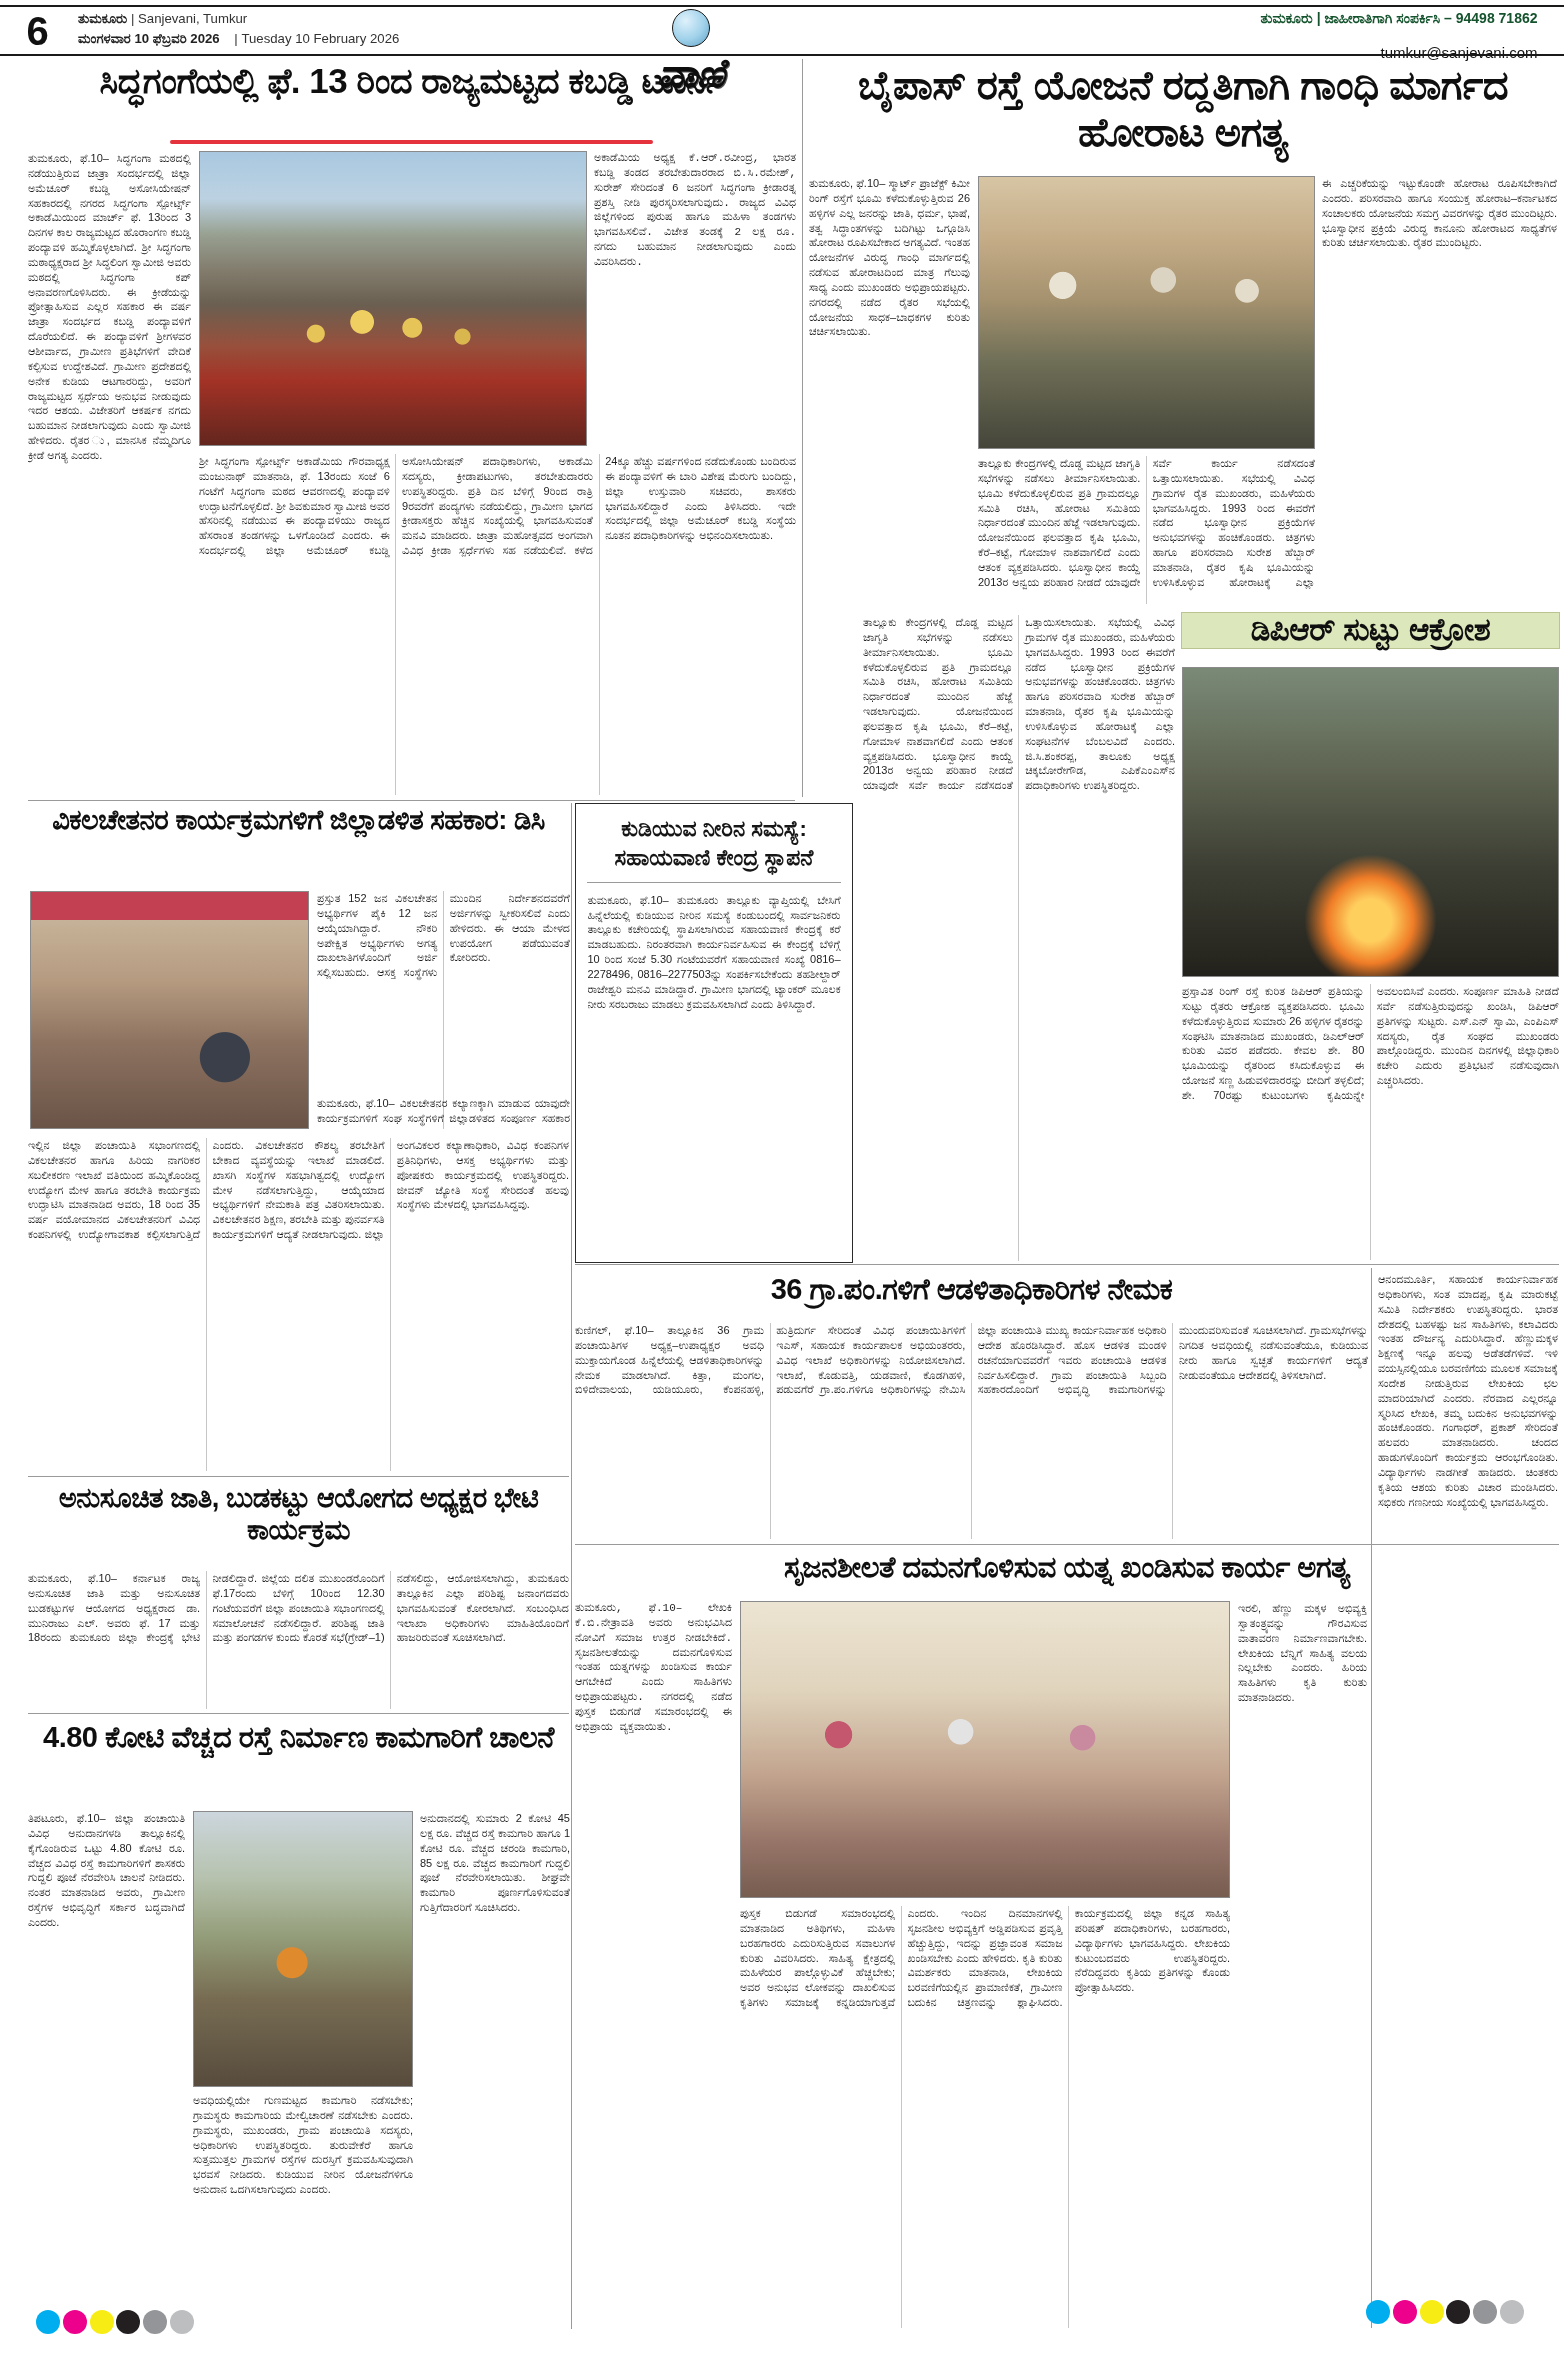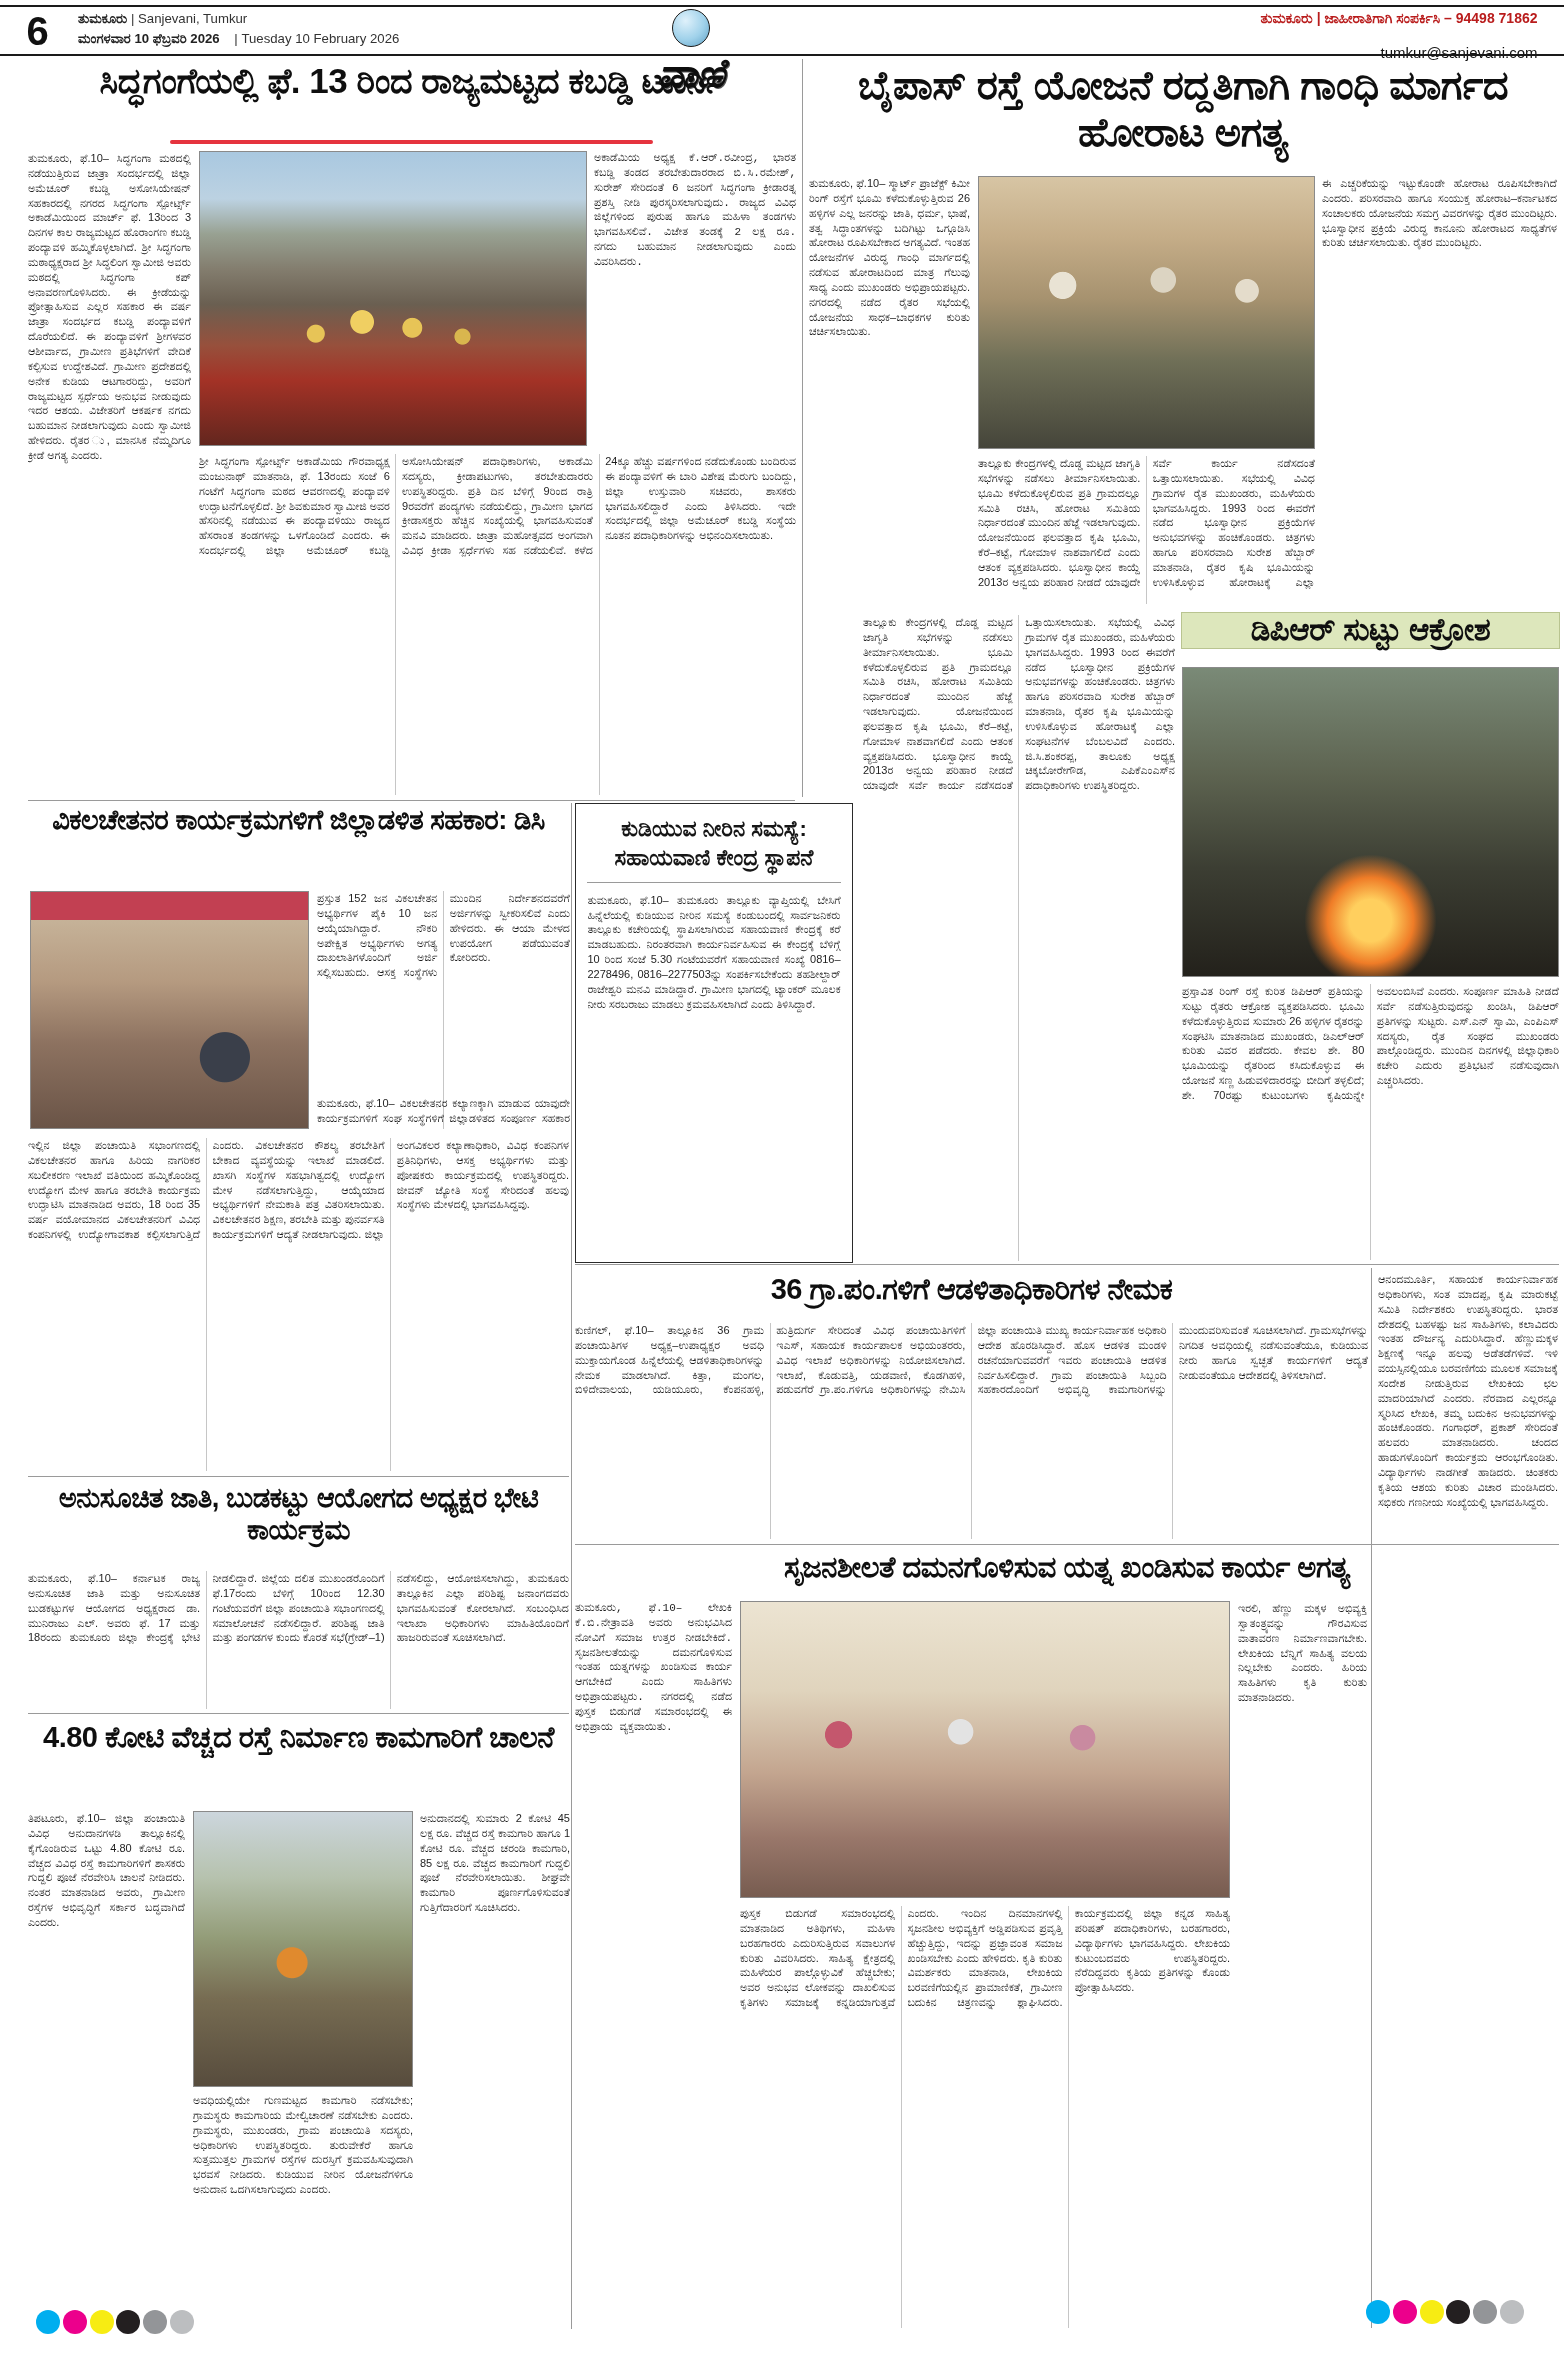--- a/index.html
+++ b/index.html
@@ -20,21 +20,21 @@
   .mast-line1 .en { font-weight:normal; color:#333; }
   .mast-line2 { font-size:13.2px; font-weight:bold; color:#222; margin-top:3.8px; }
   .mast-line2 .en { font-weight:normal; color:#333; }
   .logo-wrap { display:flex; align-items:center; justify-content:center; gap:3.8px; }
   .logo-text { font-size:40px; font-weight:900; color:#0d0d0d; letter-spacing:-0.9px;
                text-shadow:0.9px 0.9px 0 #555; font-style:italic; }
   .logo-circle { width:38px; height:38px; border-radius:50%;
     background:radial-gradient(circle at 35% 30%, #dff1fb 0%, #9fd1ea 55%, #5e9fc4 100%);
     border:1.9px solid #1a1a1a; flex:0 0 auto; }
   .mast-right { text-align:right; }
-  .mast-contact { font-size:14px; font-weight:bold; color:#b91c1c; }
+  .mast-contact { font-size:14px; font-weight:bold; color:#14532d; }
   .mast-email { font-size:15px; font-weight:normal; color:#111; margin-top:17px; }
 
   
   .headline { font-weight:bold; color:#0f0f0f; text-align:center; line-height:1.18; letter-spacing:-0.5px; }
   .subhead  { font-weight:bold; color:#161616; text-align:center; line-height:1.2; }
   .red-underline { height:3.8px; background:#e5333e; border-radius:1.9px; }
 
   
   .body-text { font-size:11px; line-height:1.35; text-align:justify; color:#1d1d1d;
                overflow:hidden; word-break:break-word; }
@@ -159,21 +159,21 @@
     <div class="subhead" style="font-size:22px;line-height:1.35;">ಕುಡಿಯುವ ನೀರಿನ ಸಮಸ್ಯೆ: ಸಹಾಯವಾಣಿ ಕೇಂದ್ರ ಸ್ಥಾಪನೆ</div>
     <div class="rule-h-light" style="width:100%;height:0.9px;margin:9.5px 0;"></div>
     <div class="body-text" style="height:303px;">ತುಮಕೂರು, ಫೆ.10– ತುಮಕೂರು ತಾಲ್ಲೂಕು ವ್ಯಾಪ್ತಿಯಲ್ಲಿ ಬೇಸಿಗೆ ಹಿನ್ನೆಲೆಯಲ್ಲಿ ಕುಡಿಯುವ ನೀರಿನ ಸಮಸ್ಯೆ ಕಂಡುಬಂದಲ್ಲಿ ಸಾರ್ವಜನಿಕರು ತಾಲ್ಲೂಕು ಕಚೇರಿಯಲ್ಲಿ ಸ್ಥಾಪಿಸಲಾಗಿರುವ ಸಹಾಯವಾಣಿ ಕೇಂದ್ರಕ್ಕೆ ಕರೆ ಮಾಡಬಹುದು. ನಿರಂತರವಾಗಿ ಕಾರ್ಯನಿರ್ವಹಿಸುವ ಈ ಕೇಂದ್ರಕ್ಕೆ ಬೆಳಿಗ್ಗೆ 10 ರಿಂದ ಸಂಜೆ 5.30 ಗಂಟೆಯವರೆಗೆ ಸಹಾಯವಾಣಿ ಸಂಖ್ಯೆ 0816–2278496, 0816–2277503ನ್ನು ಸಂಪರ್ಕಿಸಬೇಕೆಂದು ತಹಶೀಲ್ದಾರ್ ರಾಜೇಶ್ವರಿ ಮನವಿ ಮಾಡಿದ್ದಾರೆ. ಗ್ರಾಮೀಣ ಭಾಗದಲ್ಲಿ ಟ್ಯಾಂಕರ್ ಮೂಲಕ ನೀರು ಸರಬರಾಜು ಮಾಡಲು ಕ್ರಮವಹಿಸಲಾಗಿದೆ ಎಂದು ತಿಳಿಸಿದ್ದಾರೆ.</div>
   </div>
 
   <div class="abs rule-v" style="left:571px;top:803px;height:1526px"></div>
 
   <div class="abs headline" style="left:28px;top:804px;width:541px;font-size:27.4px;">ವಿಕಲಚೇತನರ ಕಾರ್ಯಕ್ರಮಗಳಿಗೆ ಜಿಲ್ಲಾಡಳಿತ ಸಹಕಾರ: ಡಿಸಿ</div>
 
   <div class="abs photo photo-disabled" style="left:30px;top:891px;width:279px;height:238px;"></div>
-  <div class="abs body-text cols2" style="left:317px;top:891px;width:253px;height:238px;">ಪ್ರಸ್ತುತ 152 ಜನ ವಿಕಲಚೇತನ ಅಭ್ಯರ್ಥಿಗಳ ಪೈಕಿ 10 ಜನ ಆಯ್ಕೆಯಾಗಿದ್ದಾರೆ. ನೌಕರಿ ಅಪೇಕ್ಷಿತ ಅಭ್ಯರ್ಥಿಗಳು ಅಗತ್ಯ ದಾಖಲಾತಿಗಳೊಂದಿಗೆ ಅರ್ಜಿ ಸಲ್ಲಿಸಬಹುದು. ಆಸಕ್ತ ಸಂಸ್ಥೆಗಳು ಮುಂದಿನ ನಿರ್ದೇಶನದವರೆಗೆ ಅರ್ಜಿಗಳನ್ನು ಸ್ವೀಕರಿಸಲಿವೆ ಎಂದು ಹೇಳಿದರು. ಈ ಆಯಾ ಮೇಳದ ಉಪಯೋಗ ಪಡೆಯುವಂತೆ ಕೋರಿದರು.</div>
+  <div class="abs body-text cols2" style="left:317px;top:891px;width:253px;height:238px;">ಪ್ರಸ್ತುತ 152 ಜನ ವಿಕಲಚೇತನ ಅಭ್ಯರ್ಥಿಗಳ ಪೈಕಿ 12 ಜನ ಆಯ್ಕೆಯಾಗಿದ್ದಾರೆ. ನೌಕರಿ ಅಪೇಕ್ಷಿತ ಅಭ್ಯರ್ಥಿಗಳು ಅಗತ್ಯ ದಾಖಲಾತಿಗಳೊಂದಿಗೆ ಅರ್ಜಿ ಸಲ್ಲಿಸಬಹುದು. ಆಸಕ್ತ ಸಂಸ್ಥೆಗಳು ಮುಂದಿನ ನಿರ್ದೇಶನದವರೆಗೆ ಅರ್ಜಿಗಳನ್ನು ಸ್ವೀಕರಿಸಲಿವೆ ಎಂದು ಹೇಳಿದರು. ಈ ಆಯಾ ಮೇಳದ ಉಪಯೋಗ ಪಡೆಯುವಂತೆ ಕೋರಿದರು.</div>
   <div class="abs body-text" style="left:317px;top:1096px;width:253px;height:34px;">ತುಮಕೂರು, ಫೆ.10– ವಿಕಲಚೇತನರ ಕಲ್ಯಾಣಕ್ಕಾಗಿ ಮಾಡುವ ಯಾವುದೇ ಕಾರ್ಯಕ್ರಮಗಳಿಗೆ ಸಂಘ ಸಂಸ್ಥೆಗಳಿಗೆ ಜಿಲ್ಲಾಡಳಿತದ ಸಂಪೂರ್ಣ ಸಹಕಾರ ನೀಡಲಾಗುವುದು ಎಂದು ಜಿಲ್ಲಾಧಿಕಾರಿ ಶುಭ ಕಲ್ಯಾಣ್ ತಿಳಿಸಿದರು.</div>
   <div class="abs body-text cols3" style="left:28px;top:1138px;width:541px;height:333px;">ಇಲ್ಲಿನ ಜಿಲ್ಲಾ ಪಂಚಾಯಿತಿ ಸಭಾಂಗಣದಲ್ಲಿ ವಿಕಲಚೇತನರ ಹಾಗೂ ಹಿರಿಯ ನಾಗರಿಕರ ಸಬಲೀಕರಣ ಇಲಾಖೆ ವತಿಯಿಂದ ಹಮ್ಮಿಕೊಂಡಿದ್ದ ಉದ್ಯೋಗ ಮೇಳ ಹಾಗೂ ತರಬೇತಿ ಕಾರ್ಯಕ್ರಮ ಉದ್ಘಾಟಿಸಿ ಮಾತನಾಡಿದ ಅವರು, 18 ರಿಂದ 35 ವರ್ಷ ವಯೋಮಾನದ ವಿಕಲಚೇತನರಿಗೆ ವಿವಿಧ ಕಂಪನಿಗಳಲ್ಲಿ ಉದ್ಯೋಗಾವಕಾಶ ಕಲ್ಪಿಸಲಾಗುತ್ತಿದೆ ಎಂದರು. ವಿಕಲಚೇತನರ ಕೌಶಲ್ಯ ತರಬೇತಿಗೆ ಬೇಕಾದ ವ್ಯವಸ್ಥೆಯನ್ನು ಇಲಾಖೆ ಮಾಡಲಿದೆ. ಖಾಸಗಿ ಸಂಸ್ಥೆಗಳ ಸಹಭಾಗಿತ್ವದಲ್ಲಿ ಉದ್ಯೋಗ ಮೇಳ ನಡೆಸಲಾಗುತ್ತಿದ್ದು, ಆಯ್ಕೆಯಾದ ಅಭ್ಯರ್ಥಿಗಳಿಗೆ ನೇಮಕಾತಿ ಪತ್ರ ವಿತರಿಸಲಾಯಿತು. ವಿಕಲಚೇತನರ ಶಿಕ್ಷಣ, ತರಬೇತಿ ಮತ್ತು ಪುನರ್ವಸತಿ ಕಾರ್ಯಕ್ರಮಗಳಿಗೆ ಆದ್ಯತೆ ನೀಡಲಾಗುವುದು. ಜಿಲ್ಲಾ ಅಂಗವಿಕಲರ ಕಲ್ಯಾಣಾಧಿಕಾರಿ, ವಿವಿಧ ಕಂಪನಿಗಳ ಪ್ರತಿನಿಧಿಗಳು, ಆಸಕ್ತ ಅಭ್ಯರ್ಥಿಗಳು ಮತ್ತು ಪೋಷಕರು ಕಾರ್ಯಕ್ರಮದಲ್ಲಿ ಉಪಸ್ಥಿತರಿದ್ದರು. ಜೀವನ್ ಜ್ಯೋತಿ ಸಂಸ್ಥೆ ಸೇರಿದಂತೆ ಹಲವು ಸಂಸ್ಥೆಗಳು ಮೇಳದಲ್ಲಿ ಭಾಗವಹಿಸಿದ್ದವು.</div>
 
   <div class="abs rule-h-light" style="left:28px;top:1476px;width:541px;height:0.9px"></div>
 
   <div class="abs headline" style="left:28px;top:1482px;width:541px;font-size:27.4px;">ಅನುಸೂಚಿತ ಜಾತಿ, ಬುಡಕಟ್ಟು ಆಯೋಗದ ಅಧ್ಯಕ್ಷರ ಭೇಟಿ ಕಾರ್ಯಕ್ರಮ</div>
   <div class="abs body-text cols3" style="left:28px;top:1571px;width:541px;height:138px;">ತುಮಕೂರು, ಫೆ.10– ಕರ್ನಾಟಕ ರಾಜ್ಯ ಅನುಸೂಚಿತ ಜಾತಿ ಮತ್ತು ಅನುಸೂಚಿತ ಬುಡಕಟ್ಟುಗಳ ಆಯೋಗದ ಅಧ್ಯಕ್ಷರಾದ ಡಾ. ಮುನಿರಾಜು ಎಲ್. ಅವರು ಫೆ. 17 ಮತ್ತು 18ರಂದು ತುಮಕೂರು ಜಿಲ್ಲಾ ಕೇಂದ್ರಕ್ಕೆ ಭೇಟಿ ನೀಡಲಿದ್ದಾರೆ. ಜಿಲ್ಲೆಯ ದಲಿತ ಮುಖಂಡರೊಂದಿಗೆ ಫೆ.17ರಂದು ಬೆಳಿಗ್ಗೆ 10ರಿಂದ 12.30 ಗಂಟೆಯವರೆಗೆ ಜಿಲ್ಲಾ ಪಂಚಾಯಿತಿ ಸಭಾಂಗಣದಲ್ಲಿ ಸಮಾಲೋಚನೆ ನಡೆಸಲಿದ್ದಾರೆ. ಪರಿಶಿಷ್ಟ ಜಾತಿ ಮತ್ತು ಪಂಗಡಗಳ ಕುಂದು ಕೊರತೆ ಸಭೆ(ಗ್ರೇಡ್–1) ನಡೆಸಲಿದ್ದು, ಆಯೋಜಿಸಲಾಗಿದ್ದು, ತುಮಕೂರು ತಾಲ್ಲೂಕಿನ ಎಲ್ಲಾ ಪರಿಶಿಷ್ಟ ಜನಾಂಗದವರು ಭಾಗವಹಿಸುವಂತೆ ಕೋರಲಾಗಿದೆ. ಸಂಬಂಧಿಸಿದ ಇಲಾಖಾ ಅಧಿಕಾರಿಗಳು ಮಾಹಿತಿಯೊಂದಿಗೆ ಹಾಜರಿರುವಂತೆ ಸೂಚಿಸಲಾಗಿದೆ.</div>
 
   <div class="abs rule-h-light" style="left:28px;top:1713px;width:541px;height:0.9px"></div>
 

